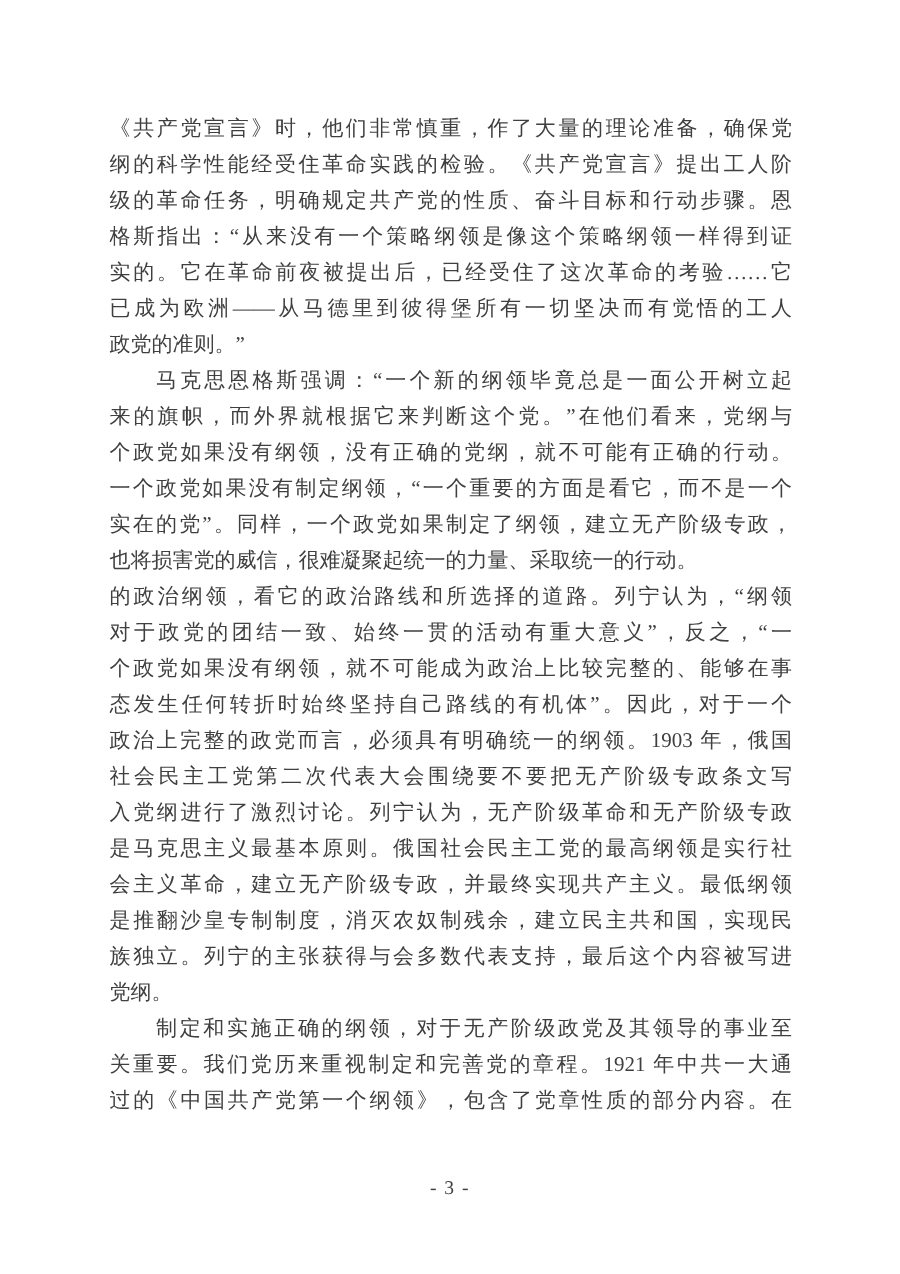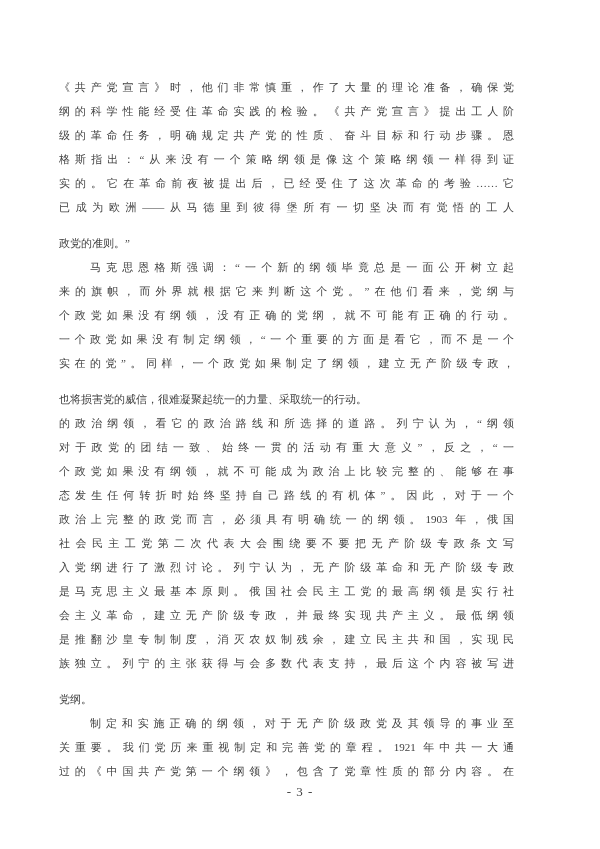--- a/index.html
+++ b/index.html
@@ -10,46 +10,45 @@
   .page {
     position: relative;
     width: 600px;
     height: 849px;
     background: #ffffff;
     overflow: hidden;
     font-family: "Liberation Serif", "DejaVu Serif", serif;
   }
   .text-block {
     position: absolute;
-    left: 59px;
+    left: 73px;
     top: 75px;
     width: 455px;
     color: #3f3f3f;
-    font-size: 11px;
+    font-size: 14px;
     line-height: 24px;
   }
   .para {
     margin: 0;
     padding: 0;
   }
   .line {
     width: 455px;
     text-align: justify;
     text-align-last: justify;
     -moz-text-align-last: justify;
     white-space: normal;
     overflow: hidden;
     height: 24px;
   }
   .line.indent {
     text-indent: 31px;
   }
   .line.para-end {
     text-align-last: left;
-    margin-top: 12px;
     -moz-text-align-last: left;
   }
   .page-number {
     position: absolute;
     top: 784px;
     left: 0;
     width: 600px;
     text-align: center;
     font-size: 13px;
     letter-spacing: 1px;

